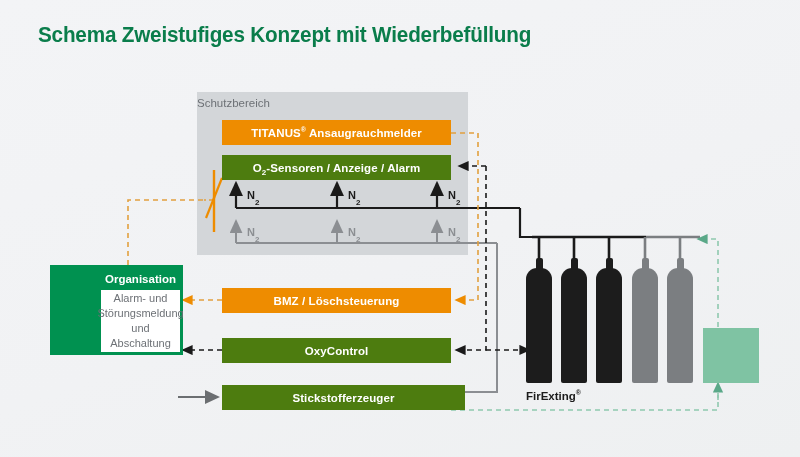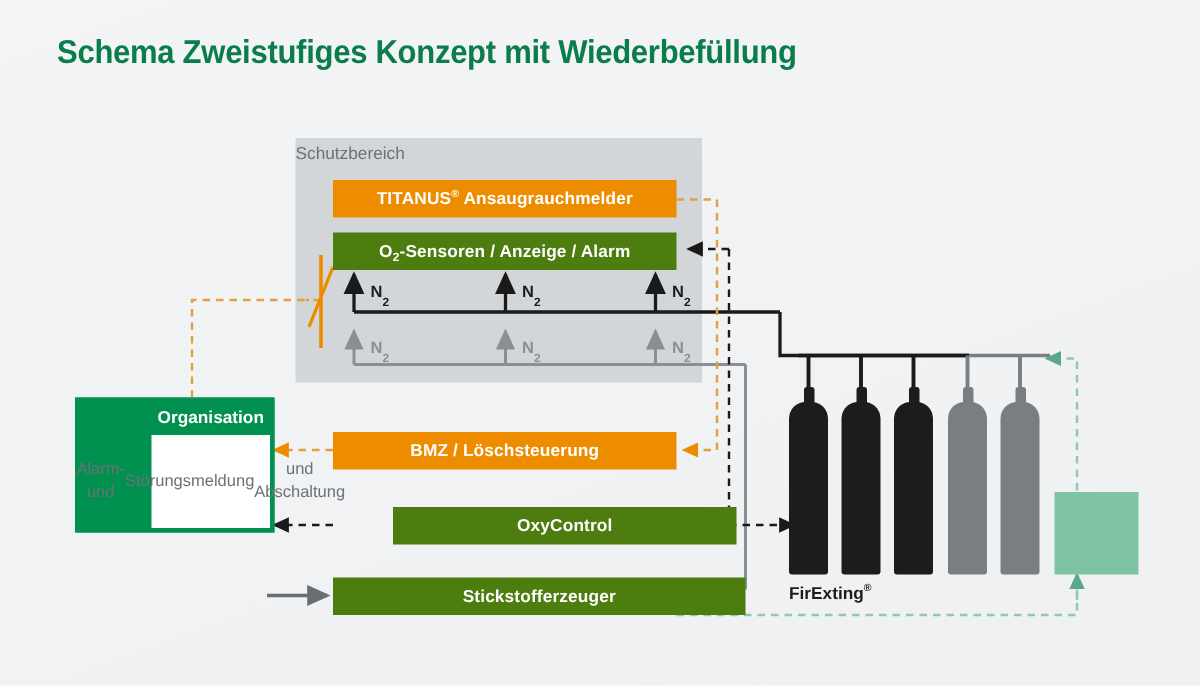--- a/index.html
+++ b/index.html
@@ -70,21 +70,21 @@
     padding-left:48px;
   }
   .org-head{
     height:22px;
     display:flex;align-items:center;justify-content:center;
     color:#ffffff;font-weight:bold;font-size:11.5px;
   }
   .org-body{
     background:#ffffff;
     height:calc(100% - 22px);
-    display:flex;
+    display:flex;flex-direction:column;
     align-items:center;justify-content:center;
     color:#6d7176;font-size:11px;line-height:1.35;
     text-align:center;
   }
 
   
   .chip{
     position:absolute;
     background:#e7e9eb;
     display:flex;align-items:center;justify-content:center;
@@ -249,23 +249,23 @@
     <div class="org-head">Organisation</div>
     <div class="org-body">
       <div>Alarm- und</div>
       <div>Störungsmeldung</div>
       <div>und Abschaltung</div>
     </div>
   </div>
 
   <div class="bar orange" style="left:222px;top:288px;width:229px;height:25px;">BMZ / Löschsteuerung</div>
 
-  <div class="bar gray" style="left:222px;top:338px;width:229px;height:25px;margin-left:40px;">OxyControl</div>
-
-  <div class="bar gray" style="left:222px;top:385px;width:275px;height:25px;">Stickstofferzeuger</div>
+  <div class="bar gray" style="left:222px;top:338px;width:229px;height:25px;">OxyControl</div>
+
+  <div class="bar gray" style="left:222px;top:385px;width:243px;height:25px;">Stickstofferzeuger</div>
 
 
   <div class="cyl black" style="left:526px;top:258px;width:26px;height:125px;">
     <div class="neck"></div>
     <div class="body"></div>
   </div>
   <div class="cyl black" style="left:561px;top:258px;width:26px;height:125px;">
     <div class="neck"></div>
     <div class="body"></div>
   </div>

